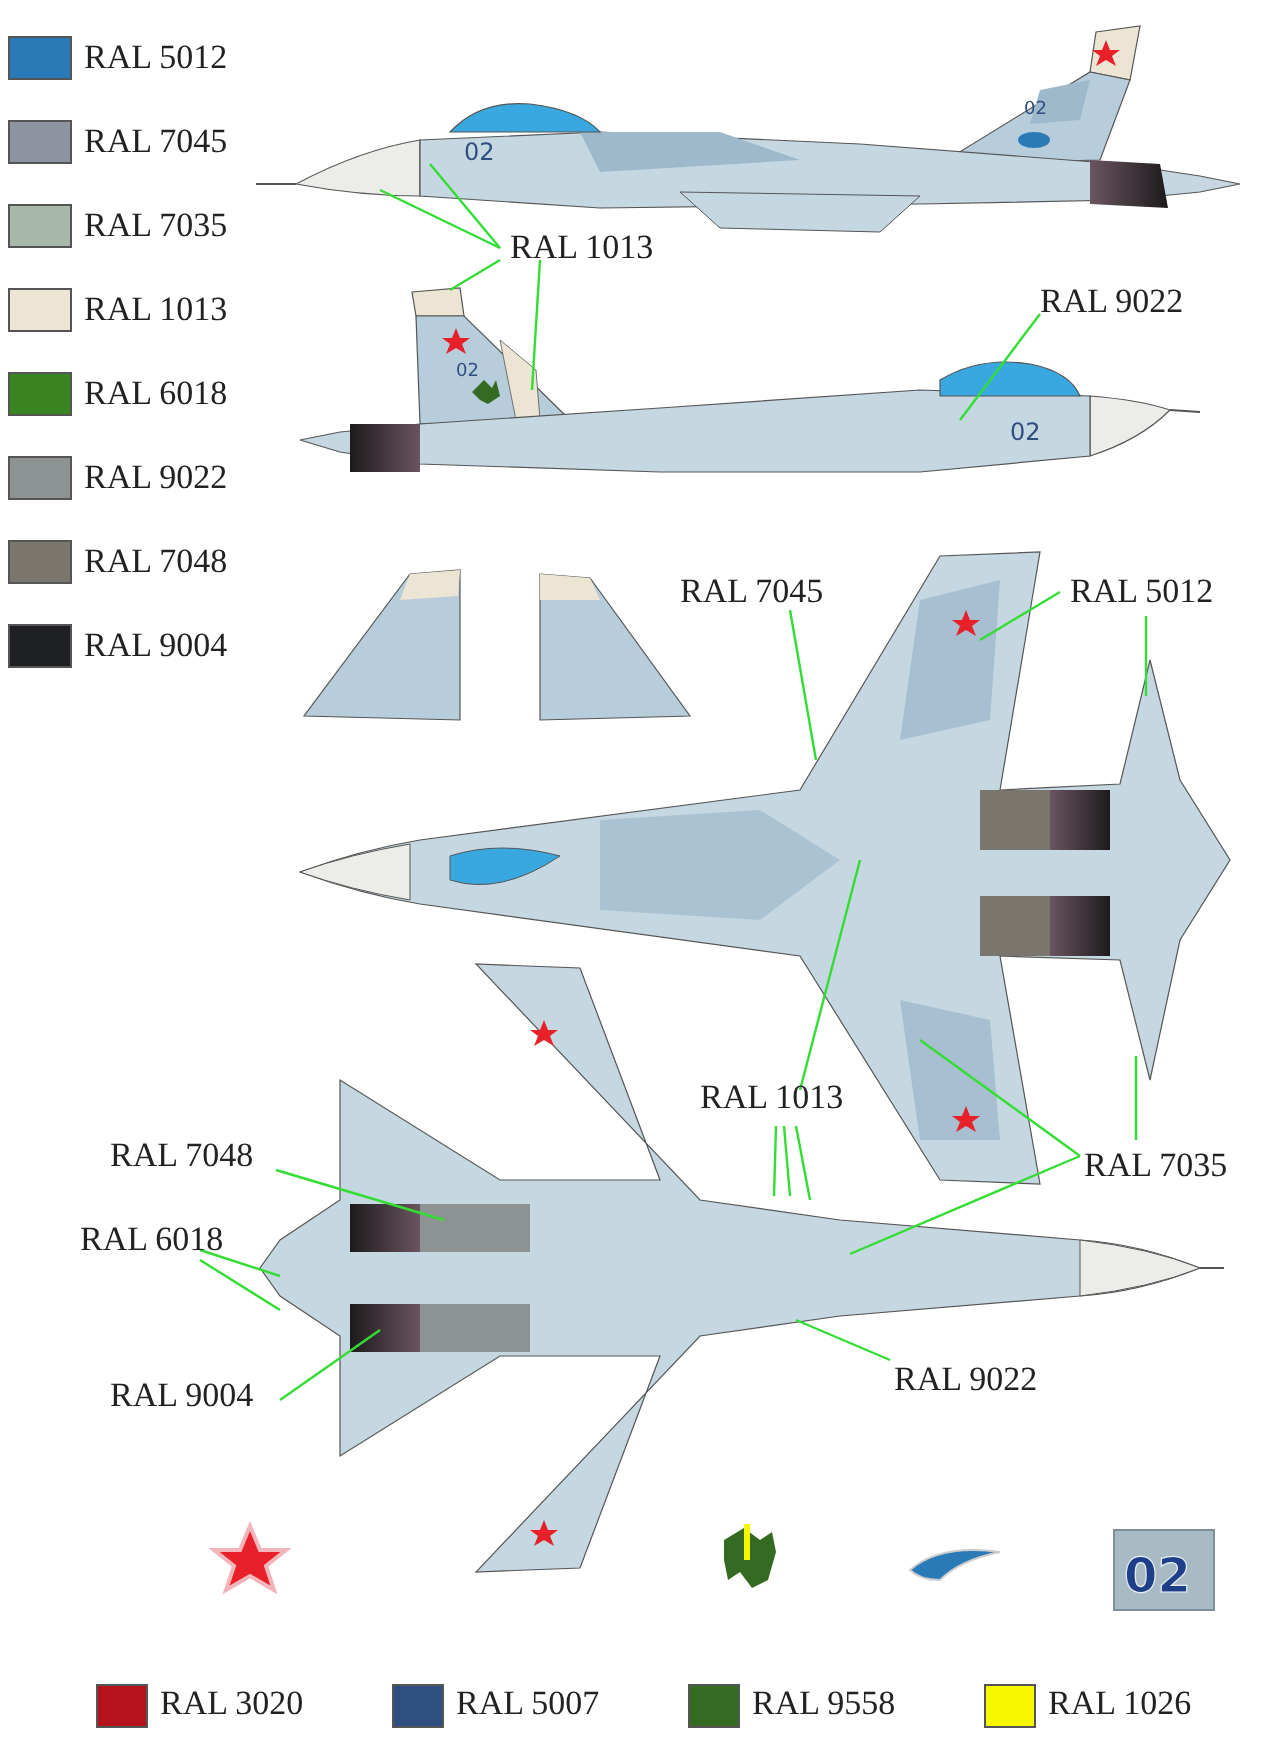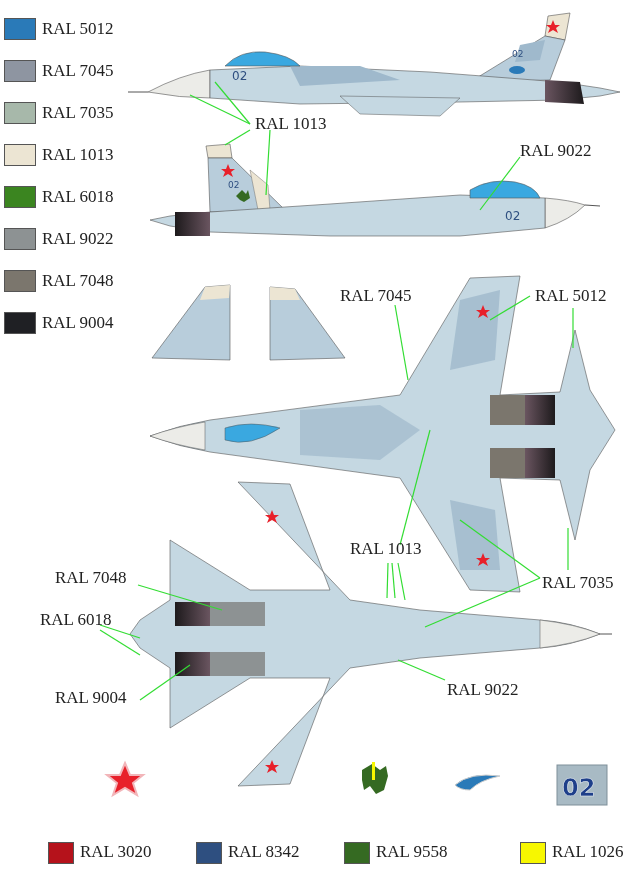--- a/index.html
+++ b/index.html
@@ -172,23 +172,23 @@
 <div class="callout" style="left:55px;top:688px">RAL 9004</div>
 <div class="callout" style="left:447px;top:680px">RAL 9022</div>
 
 <div>
   <div class="bottom-item" style="left:48px">
     <div class="swatch" style="background:#b5121b"></div>
     <span class="legend-label">RAL 3020</span>
   </div>
   <div class="bottom-item" style="left:196px">
     <div class="swatch" style="background:#2e4f80"></div>
-    <span class="legend-label">RAL 8342</span>
+    <span class="legend-label">RAL 5007</span>
   </div>
   <div class="bottom-item" style="left:344px">
     <div class="swatch" style="background:#356a22"></div>
     <span class="legend-label">RAL 9558</span>
   </div>
-  <div class="bottom-item" style="left:520px">
+  <div class="bottom-item" style="left:492px">
     <div class="swatch" style="background:#f7f700"></div>
     <span class="legend-label">RAL 1026</span>
   </div>
 </div>
 
 </body></html>

